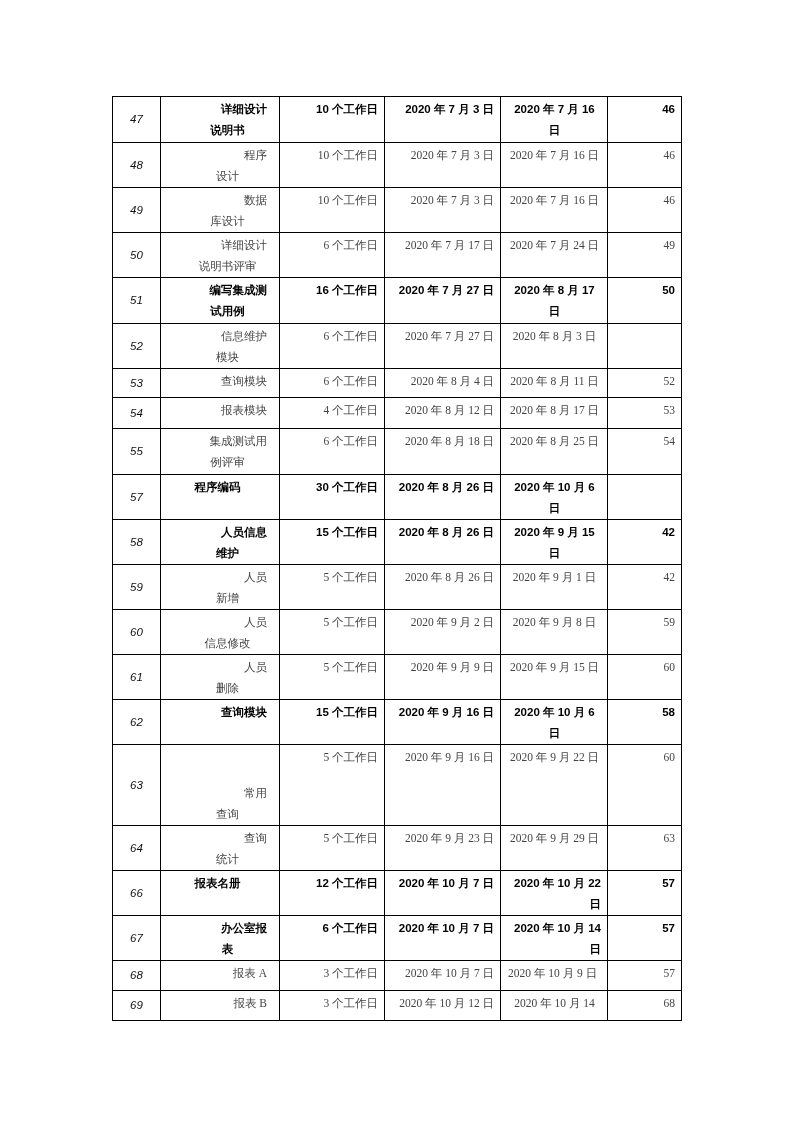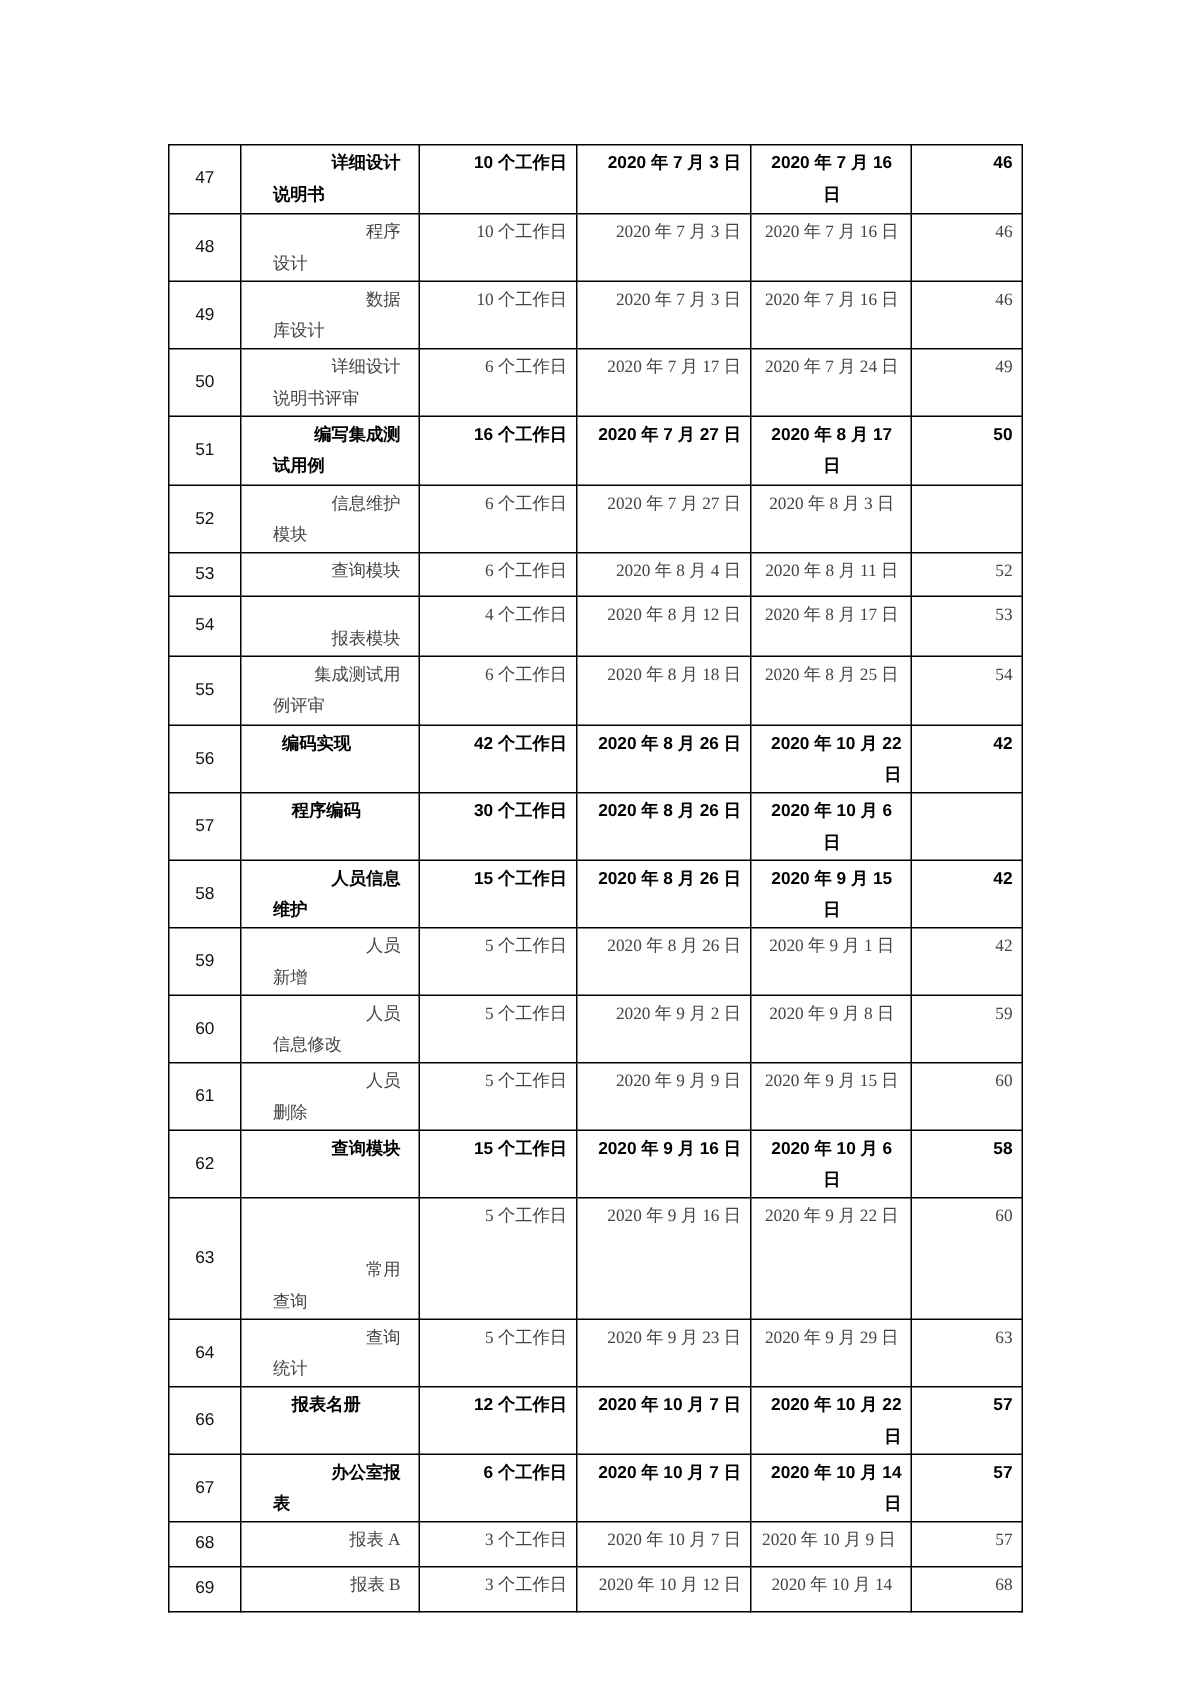--- a/index.html
+++ b/index.html
@@ -20,24 +20,25 @@
   col.c-id { width:48px; }
   col.c-name { width:119px; }
   col.c-dur { width:105px; }
   col.c-start { width:116px; }
   col.c-end { width:107px; }
   col.c-pred { width:74px; }
   td.id {
     font-family:"Liberation Sans", sans-serif;
     font-size:15px; color:#111; text-align:center;
     vertical-align:middle !important;
+    font-style:italic;
   }
   .cellwrap { padding:2px 6px 0 7px; }
   .name-l1 { text-align:right; padding-right:6px; }
-  .name-l2 { text-align:left;margin-left:14px; }
+  .name-l2 { text-align:center;margin-left:14px; }
   .r { text-align:right; }
   tr.bold td.txt { font-family:"Liberation Sans", sans-serif; font-weight:bold; color:#000; }
   tr.norm td.txt { font-family:"Liberation Serif", serif; color:#444; }
   .end-l2 { text-align:right; }
 </style>
 </head>
 <body>
 
 <table class="schedule">
   <colgroup>
@@ -221,21 +222,21 @@
     </td>
     <td class="txt">
           <div class="cellwrap r">52</div>
         </td>
   </tr>
 
   <tr class="norm" style="height: 31px;">
     <td class="id"><span>54</span></td>
     <td class="txt">
       <div class="cellwrap">
-        <div class="name-l1" style="text-align: right; margin-top: 16px;">报表模块</div>
+        <div class="name-l1" style="text-align: right;">报表模块</div>
         <div class="name-l2"></div>
       </div>
     </td>
     <td class="txt">
           <div class="cellwrap r">4 个工作日</div>
         </td>
     <td class="txt">
           <div class="cellwrap r">2020 年 8 月 12 日</div>
         </td>
     <td class="txt">
@@ -267,267 +268,243 @@
       <div class="cellwrap">
         <div class="end-l1" style="text-align: center;">2020 年 8 月 25 日</div>
         <div class="end-l2"></div>
       </div>
     </td>
     <td class="txt">
           <div class="cellwrap r">54</div>
         </td>
   </tr>
 
-  <tr class="bold" style="height: 43px;">
-    <td class="id"><span>56</span></td>
-    <td class="txt">
-      <div class="cellwrap">
-        <div class="name-l1" style="text-align: left; padding-left: 20px;">编码实现</div>
-        <div class="name-l2"></div>
-      </div>
-    </td>
-    <td class="txt">
-          <div class="cellwrap r">42 个工作日</div>
+
+  <tr class="bold" style="height: 30px;">
+    <td class="id"><span>57</span></td>
+    <td class="txt">
+      <div class="cellwrap">
+        <div class="name-l1" style="text-align: center;">程序编码</div>
+        <div class="name-l2"></div>
+      </div>
+    </td>
+    <td class="txt">
+          <div class="cellwrap r">30 个工作日</div>
         </td>
     <td class="txt">
           <div class="cellwrap r">2020 年 8 月 26 日</div>
+        </td>
+    <td class="txt">
+      <div class="cellwrap">
+        <div class="end-l1" style="text-align: center;">2020 年 10 月 6 日</div>
+        <div class="end-l2"></div>
+      </div>
+    </td>
+    <td class="txt">
+          <div class="cellwrap r"></div>
+        </td>
+  </tr>
+
+  <tr class="bold" style="height: 45px;">
+    <td class="id"><span>58</span></td>
+    <td class="txt">
+      <div class="cellwrap">
+        <div class="name-l1" style="text-align: right;">人员信息</div>
+        <div class="name-l2">维护</div>
+      </div>
+    </td>
+    <td class="txt">
+          <div class="cellwrap r">15 个工作日</div>
+        </td>
+    <td class="txt">
+          <div class="cellwrap r">2020 年 8 月 26 日</div>
+        </td>
+    <td class="txt">
+      <div class="cellwrap">
+        <div class="end-l1" style="text-align: center;">2020 年 9 月 15 日</div>
+        <div class="end-l2"></div>
+      </div>
+    </td>
+    <td class="txt">
+          <div class="cellwrap r">42</div>
+        </td>
+  </tr>
+
+  <tr class="norm" style="height: 43px;">
+    <td class="id"><span>59</span></td>
+    <td class="txt">
+      <div class="cellwrap">
+        <div class="name-l1" style="text-align: right;">人员</div>
+        <div class="name-l2">新增</div>
+      </div>
+    </td>
+    <td class="txt">
+          <div class="cellwrap r">5 个工作日</div>
+        </td>
+    <td class="txt">
+          <div class="cellwrap r">2020 年 8 月 26 日</div>
+        </td>
+    <td class="txt">
+      <div class="cellwrap">
+        <div class="end-l1" style="text-align: center;">2020 年 9 月 1 日</div>
+        <div class="end-l2"></div>
+      </div>
+    </td>
+    <td class="txt">
+          <div class="cellwrap r">42</div>
+        </td>
+  </tr>
+
+  <tr class="norm" style="height: 44px;">
+    <td class="id"><span>60</span></td>
+    <td class="txt">
+      <div class="cellwrap">
+        <div class="name-l1" style="text-align: right;">人员</div>
+        <div class="name-l2">信息修改</div>
+      </div>
+    </td>
+    <td class="txt">
+          <div class="cellwrap r">5 个工作日</div>
+        </td>
+    <td class="txt">
+          <div class="cellwrap r">2020 年 9 月 2 日</div>
+        </td>
+    <td class="txt">
+      <div class="cellwrap">
+        <div class="end-l1" style="text-align: center;">2020 年 9 月 8 日</div>
+        <div class="end-l2"></div>
+      </div>
+    </td>
+    <td class="txt">
+          <div class="cellwrap r">59</div>
+        </td>
+  </tr>
+
+  <tr class="norm" style="height: 44px;">
+    <td class="id"><span>61</span></td>
+    <td class="txt">
+      <div class="cellwrap">
+        <div class="name-l1" style="text-align: right;">人员</div>
+        <div class="name-l2">删除</div>
+      </div>
+    </td>
+    <td class="txt">
+          <div class="cellwrap r">5 个工作日</div>
+        </td>
+    <td class="txt">
+          <div class="cellwrap r">2020 年 9 月 9 日</div>
+        </td>
+    <td class="txt">
+      <div class="cellwrap">
+        <div class="end-l1" style="text-align: center;">2020 年 9 月 15 日</div>
+        <div class="end-l2"></div>
+      </div>
+    </td>
+    <td class="txt">
+          <div class="cellwrap r">60</div>
+        </td>
+  </tr>
+
+  <tr class="bold" style="height: 29px;">
+    <td class="id"><span>62</span></td>
+    <td class="txt">
+      <div class="cellwrap">
+        <div class="name-l1" style="text-align: right;">查询模块</div>
+        <div class="name-l2"></div>
+      </div>
+    </td>
+    <td class="txt">
+          <div class="cellwrap r">15 个工作日</div>
+        </td>
+    <td class="txt">
+          <div class="cellwrap r">2020 年 9 月 16 日</div>
+        </td>
+    <td class="txt">
+      <div class="cellwrap">
+        <div class="end-l1" style="text-align: center;">2020 年 10 月 6 日</div>
+        <div class="end-l2"></div>
+      </div>
+    </td>
+    <td class="txt">
+          <div class="cellwrap r">58</div>
+        </td>
+  </tr>
+
+  <tr class="norm" style="height: 44px;">
+    <td class="id"><span>63</span></td>
+    <td class="txt">
+      <div class="cellwrap">
+        <div class="name-l1" style="text-align: right; margin-top: 36px;">常用</div>
+        <div class="name-l2">查询</div>
+      </div>
+    </td>
+    <td class="txt">
+          <div class="cellwrap r">5 个工作日</div>
+        </td>
+    <td class="txt">
+          <div class="cellwrap r">2020 年 9 月 16 日</div>
+        </td>
+    <td class="txt">
+      <div class="cellwrap">
+        <div class="end-l1" style="text-align: center;">2020 年 9 月 22 日</div>
+        <div class="end-l2"></div>
+      </div>
+    </td>
+    <td class="txt">
+          <div class="cellwrap r">60</div>
+        </td>
+  </tr>
+
+  <tr class="norm" style="height: 42px;">
+    <td class="id"><span>64</span></td>
+    <td class="txt">
+      <div class="cellwrap">
+        <div class="name-l1" style="text-align: right;">查询</div>
+        <div class="name-l2">统计</div>
+      </div>
+    </td>
+    <td class="txt">
+          <div class="cellwrap r">5 个工作日</div>
+        </td>
+    <td class="txt">
+          <div class="cellwrap r">2020 年 9 月 23 日</div>
+        </td>
+    <td class="txt">
+      <div class="cellwrap">
+        <div class="end-l1" style="text-align: center;">2020 年 9 月 29 日</div>
+        <div class="end-l2"></div>
+      </div>
+    </td>
+    <td class="txt">
+          <div class="cellwrap r">63</div>
+        </td>
+  </tr>
+
+
+  <tr class="bold" style="height: 42px;">
+    <td class="id"><span>66</span></td>
+    <td class="txt">
+      <div class="cellwrap">
+        <div class="name-l1" style="text-align: center;">报表名册</div>
+        <div class="name-l2"></div>
+      </div>
+    </td>
+    <td class="txt">
+          <div class="cellwrap r">12 个工作日</div>
+        </td>
+    <td class="txt">
+          <div class="cellwrap r">2020 年 10 月 7 日</div>
         </td>
     <td class="txt">
       <div class="cellwrap">
         <div class="end-l1" style="text-align: right;">2020 年 10 月 22</div>
         <div class="end-l2">日</div>
       </div>
     </td>
     <td class="txt">
-          <div class="cellwrap r">42</div>
-        </td>
-  </tr>
-
-  <tr class="bold" style="height: 30px;">
-    <td class="id"><span>57</span></td>
-    <td class="txt">
-      <div class="cellwrap">
-        <div class="name-l1" style="text-align: center;">程序编码</div>
-        <div class="name-l2"></div>
-      </div>
-    </td>
-    <td class="txt">
-          <div class="cellwrap r">30 个工作日</div>
-        </td>
-    <td class="txt">
-          <div class="cellwrap r">2020 年 8 月 26 日</div>
-        </td>
-    <td class="txt">
-      <div class="cellwrap">
-        <div class="end-l1" style="text-align: center;">2020 年 10 月 6 日</div>
-        <div class="end-l2"></div>
-      </div>
-    </td>
-    <td class="txt">
-          <div class="cellwrap r"></div>
-        </td>
-  </tr>
-
-  <tr class="bold" style="height: 45px;">
-    <td class="id"><span>58</span></td>
-    <td class="txt">
-      <div class="cellwrap">
-        <div class="name-l1" style="text-align: right;">人员信息</div>
-        <div class="name-l2">维护</div>
-      </div>
-    </td>
-    <td class="txt">
-          <div class="cellwrap r">15 个工作日</div>
-        </td>
-    <td class="txt">
-          <div class="cellwrap r">2020 年 8 月 26 日</div>
-        </td>
-    <td class="txt">
-      <div class="cellwrap">
-        <div class="end-l1" style="text-align: center;">2020 年 9 月 15 日</div>
-        <div class="end-l2"></div>
-      </div>
-    </td>
-    <td class="txt">
-          <div class="cellwrap r">42</div>
-        </td>
-  </tr>
-
-  <tr class="norm" style="height: 43px;">
-    <td class="id"><span>59</span></td>
-    <td class="txt">
-      <div class="cellwrap">
-        <div class="name-l1" style="text-align: right;">人员</div>
-        <div class="name-l2">新增</div>
-      </div>
-    </td>
-    <td class="txt">
-          <div class="cellwrap r">5 个工作日</div>
-        </td>
-    <td class="txt">
-          <div class="cellwrap r">2020 年 8 月 26 日</div>
-        </td>
-    <td class="txt">
-      <div class="cellwrap">
-        <div class="end-l1" style="text-align: center;">2020 年 9 月 1 日</div>
-        <div class="end-l2"></div>
-      </div>
-    </td>
-    <td class="txt">
-          <div class="cellwrap r">42</div>
-        </td>
-  </tr>
-
-  <tr class="norm" style="height: 44px;">
-    <td class="id"><span>60</span></td>
-    <td class="txt">
-      <div class="cellwrap">
-        <div class="name-l1" style="text-align: right;">人员</div>
-        <div class="name-l2">信息修改</div>
-      </div>
-    </td>
-    <td class="txt">
-          <div class="cellwrap r">5 个工作日</div>
-        </td>
-    <td class="txt">
-          <div class="cellwrap r">2020 年 9 月 2 日</div>
-        </td>
-    <td class="txt">
-      <div class="cellwrap">
-        <div class="end-l1" style="text-align: center;">2020 年 9 月 8 日</div>
-        <div class="end-l2"></div>
-      </div>
-    </td>
-    <td class="txt">
-          <div class="cellwrap r">59</div>
-        </td>
-  </tr>
-
-  <tr class="norm" style="height: 44px;">
-    <td class="id"><span>61</span></td>
-    <td class="txt">
-      <div class="cellwrap">
-        <div class="name-l1" style="text-align: right;">人员</div>
-        <div class="name-l2">删除</div>
-      </div>
-    </td>
-    <td class="txt">
-          <div class="cellwrap r">5 个工作日</div>
-        </td>
-    <td class="txt">
-          <div class="cellwrap r">2020 年 9 月 9 日</div>
-        </td>
-    <td class="txt">
-      <div class="cellwrap">
-        <div class="end-l1" style="text-align: center;">2020 年 9 月 15 日</div>
-        <div class="end-l2"></div>
-      </div>
-    </td>
-    <td class="txt">
-          <div class="cellwrap r">60</div>
-        </td>
-  </tr>
-
-  <tr class="bold" style="height: 29px;">
-    <td class="id"><span>62</span></td>
-    <td class="txt">
-      <div class="cellwrap">
-        <div class="name-l1" style="text-align: right;">查询模块</div>
-        <div class="name-l2"></div>
-      </div>
-    </td>
-    <td class="txt">
-          <div class="cellwrap r">15 个工作日</div>
-        </td>
-    <td class="txt">
-          <div class="cellwrap r">2020 年 9 月 16 日</div>
-        </td>
-    <td class="txt">
-      <div class="cellwrap">
-        <div class="end-l1" style="text-align: center;">2020 年 10 月 6 日</div>
-        <div class="end-l2"></div>
-      </div>
-    </td>
-    <td class="txt">
-          <div class="cellwrap r">58</div>
-        </td>
-  </tr>
-
-  <tr class="norm" style="height: 44px;">
-    <td class="id"><span>63</span></td>
-    <td class="txt">
-      <div class="cellwrap">
-        <div class="name-l1" style="text-align: right; margin-top: 36px;">常用</div>
-        <div class="name-l2">查询</div>
-      </div>
-    </td>
-    <td class="txt">
-          <div class="cellwrap r">5 个工作日</div>
-        </td>
-    <td class="txt">
-          <div class="cellwrap r">2020 年 9 月 16 日</div>
-        </td>
-    <td class="txt">
-      <div class="cellwrap">
-        <div class="end-l1" style="text-align: center;">2020 年 9 月 22 日</div>
-        <div class="end-l2"></div>
-      </div>
-    </td>
-    <td class="txt">
-          <div class="cellwrap r">60</div>
-        </td>
-  </tr>
-
-  <tr class="norm" style="height: 42px;">
-    <td class="id"><span>64</span></td>
-    <td class="txt">
-      <div class="cellwrap">
-        <div class="name-l1" style="text-align: right;">查询</div>
-        <div class="name-l2">统计</div>
-      </div>
-    </td>
-    <td class="txt">
-          <div class="cellwrap r">5 个工作日</div>
-        </td>
-    <td class="txt">
-          <div class="cellwrap r">2020 年 9 月 23 日</div>
-        </td>
-    <td class="txt">
-      <div class="cellwrap">
-        <div class="end-l1" style="text-align: center;">2020 年 9 月 29 日</div>
-        <div class="end-l2"></div>
-      </div>
-    </td>
-    <td class="txt">
-          <div class="cellwrap r">63</div>
-        </td>
-  </tr>
-
-
-  <tr class="bold" style="height: 42px;">
-    <td class="id"><span>66</span></td>
-    <td class="txt">
-      <div class="cellwrap">
-        <div class="name-l1" style="text-align: center;">报表名册</div>
-        <div class="name-l2"></div>
-      </div>
-    </td>
-    <td class="txt">
-          <div class="cellwrap r">12 个工作日</div>
-        </td>
-    <td class="txt">
-          <div class="cellwrap r">2020 年 10 月 7 日</div>
-        </td>
-    <td class="txt">
-      <div class="cellwrap">
-        <div class="end-l1" style="text-align: right;">2020 年 10 月 22</div>
-        <div class="end-l2">日</div>
-      </div>
-    </td>
-    <td class="txt">
           <div class="cellwrap r">57</div>
         </td>
   </tr>
 
   <tr class="bold" style="height: 43px;">
     <td class="id"><span>67</span></td>
     <td class="txt">
       <div class="cellwrap">
         <div class="name-l1" style="text-align: right;">办公室报</div>
         <div class="name-l2">表</div>

